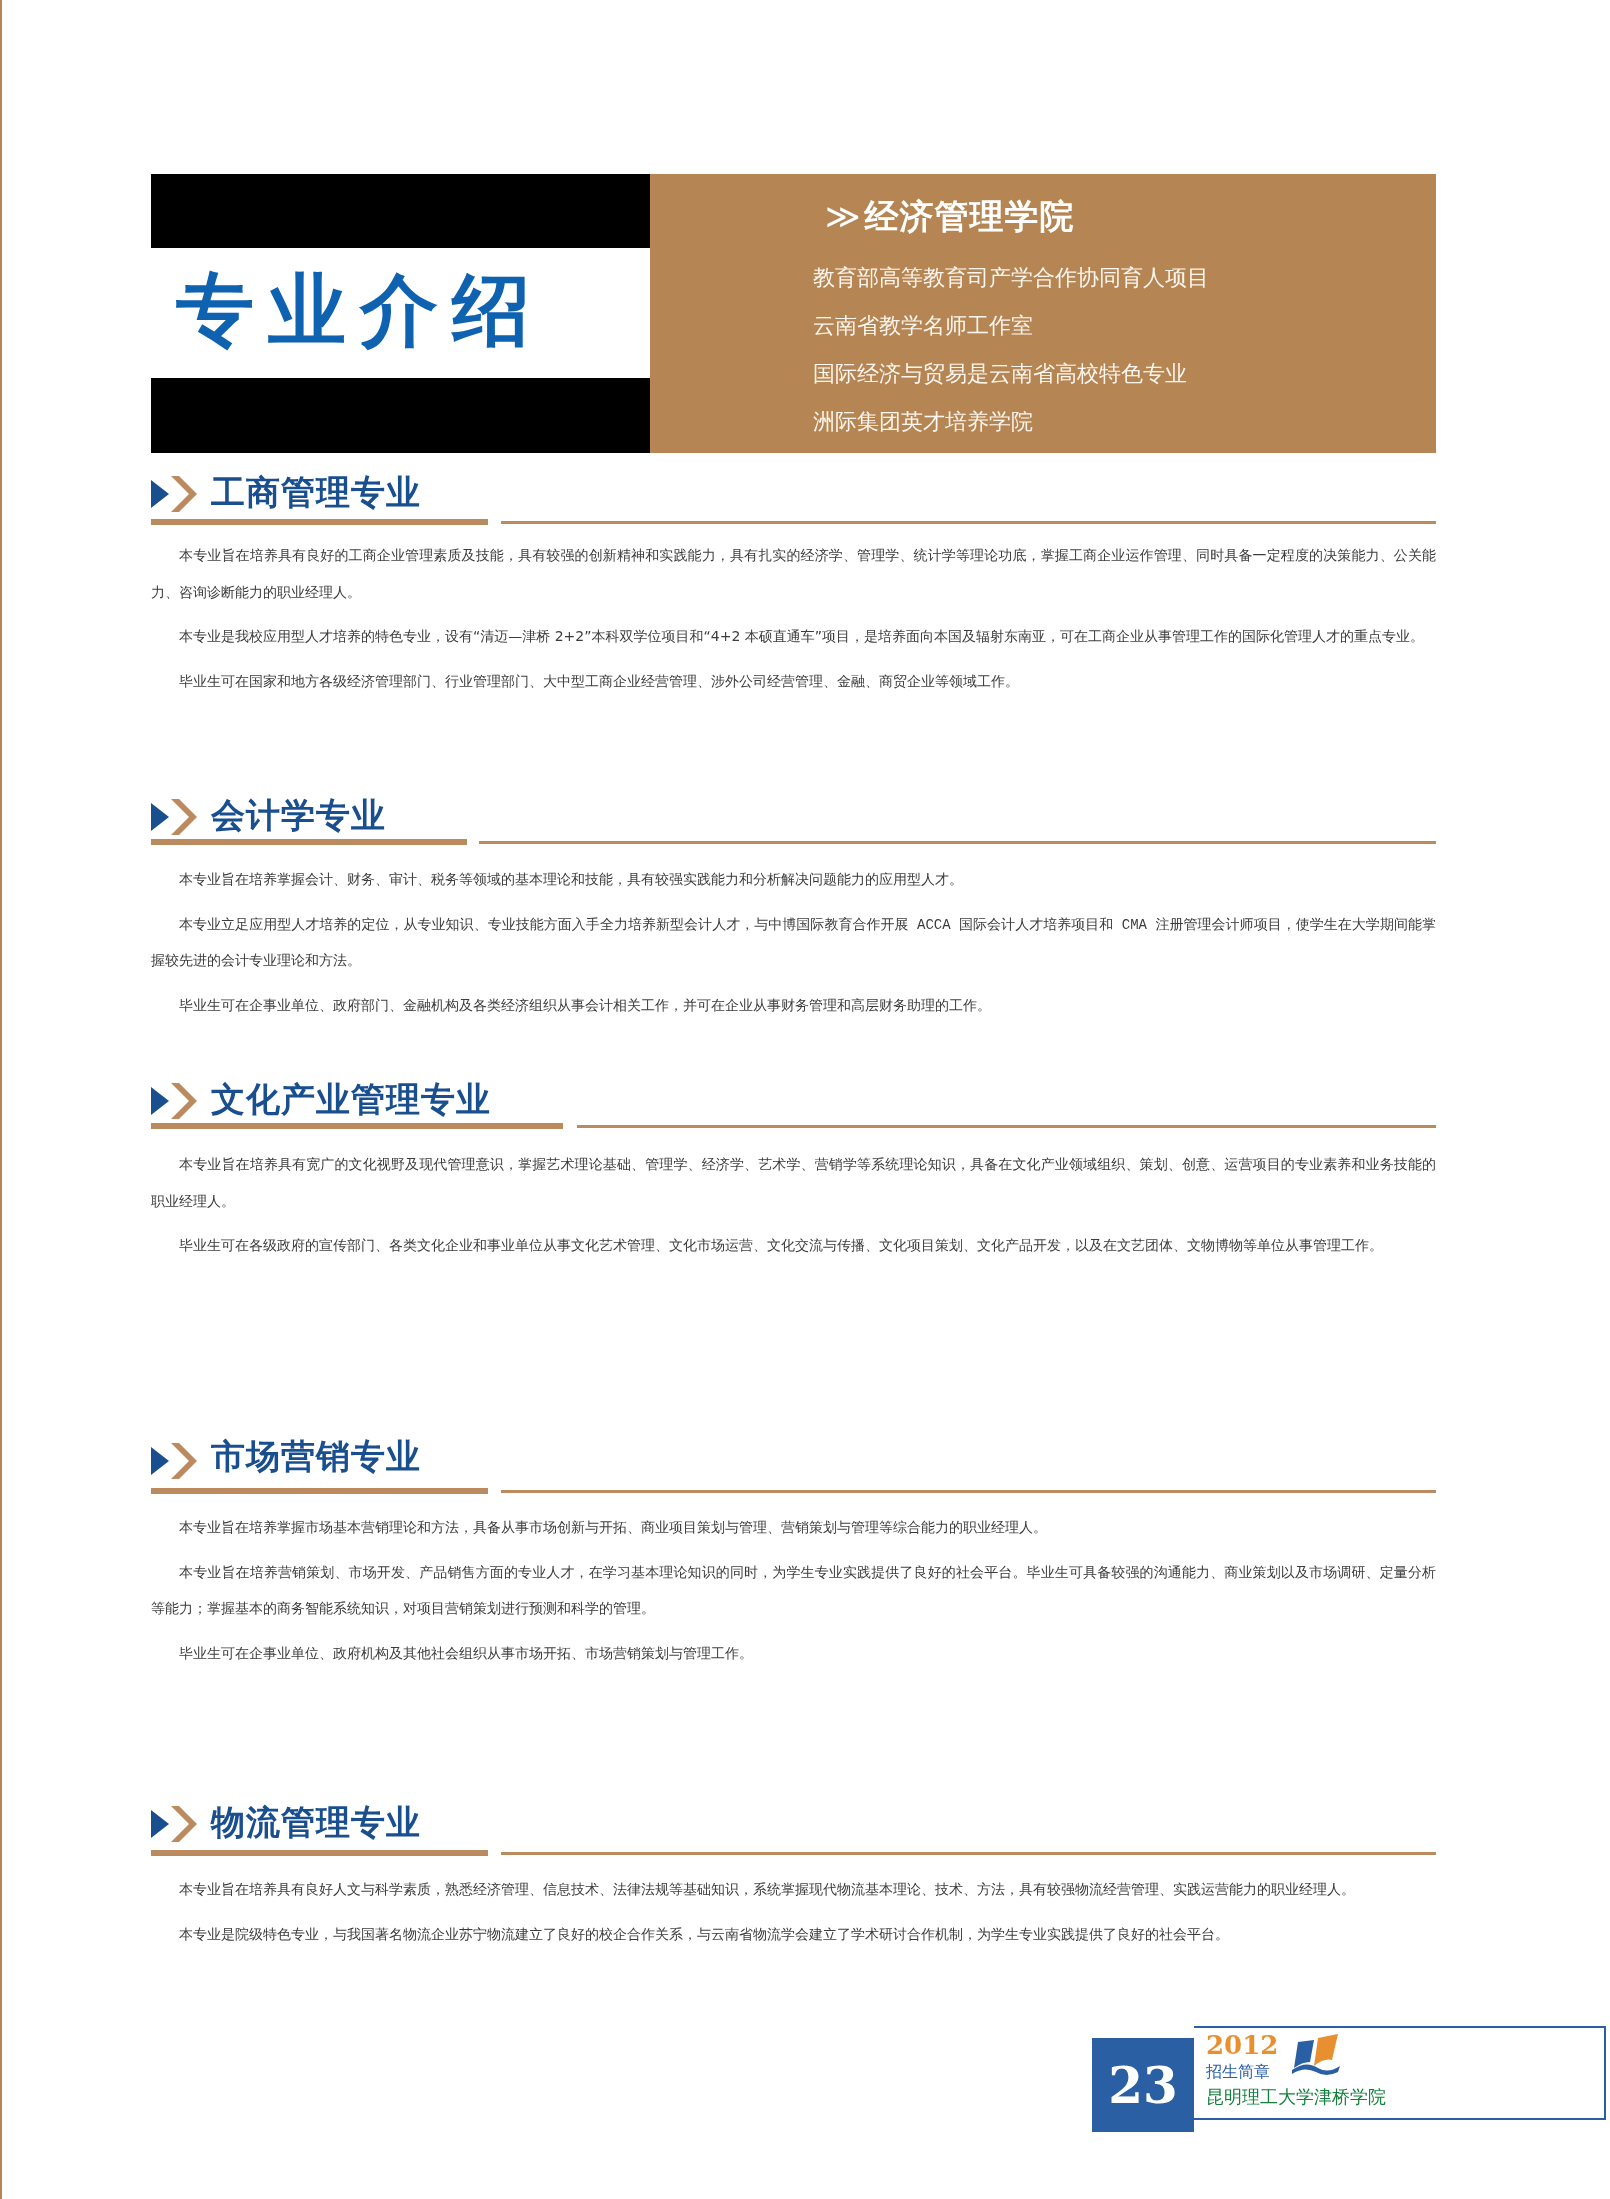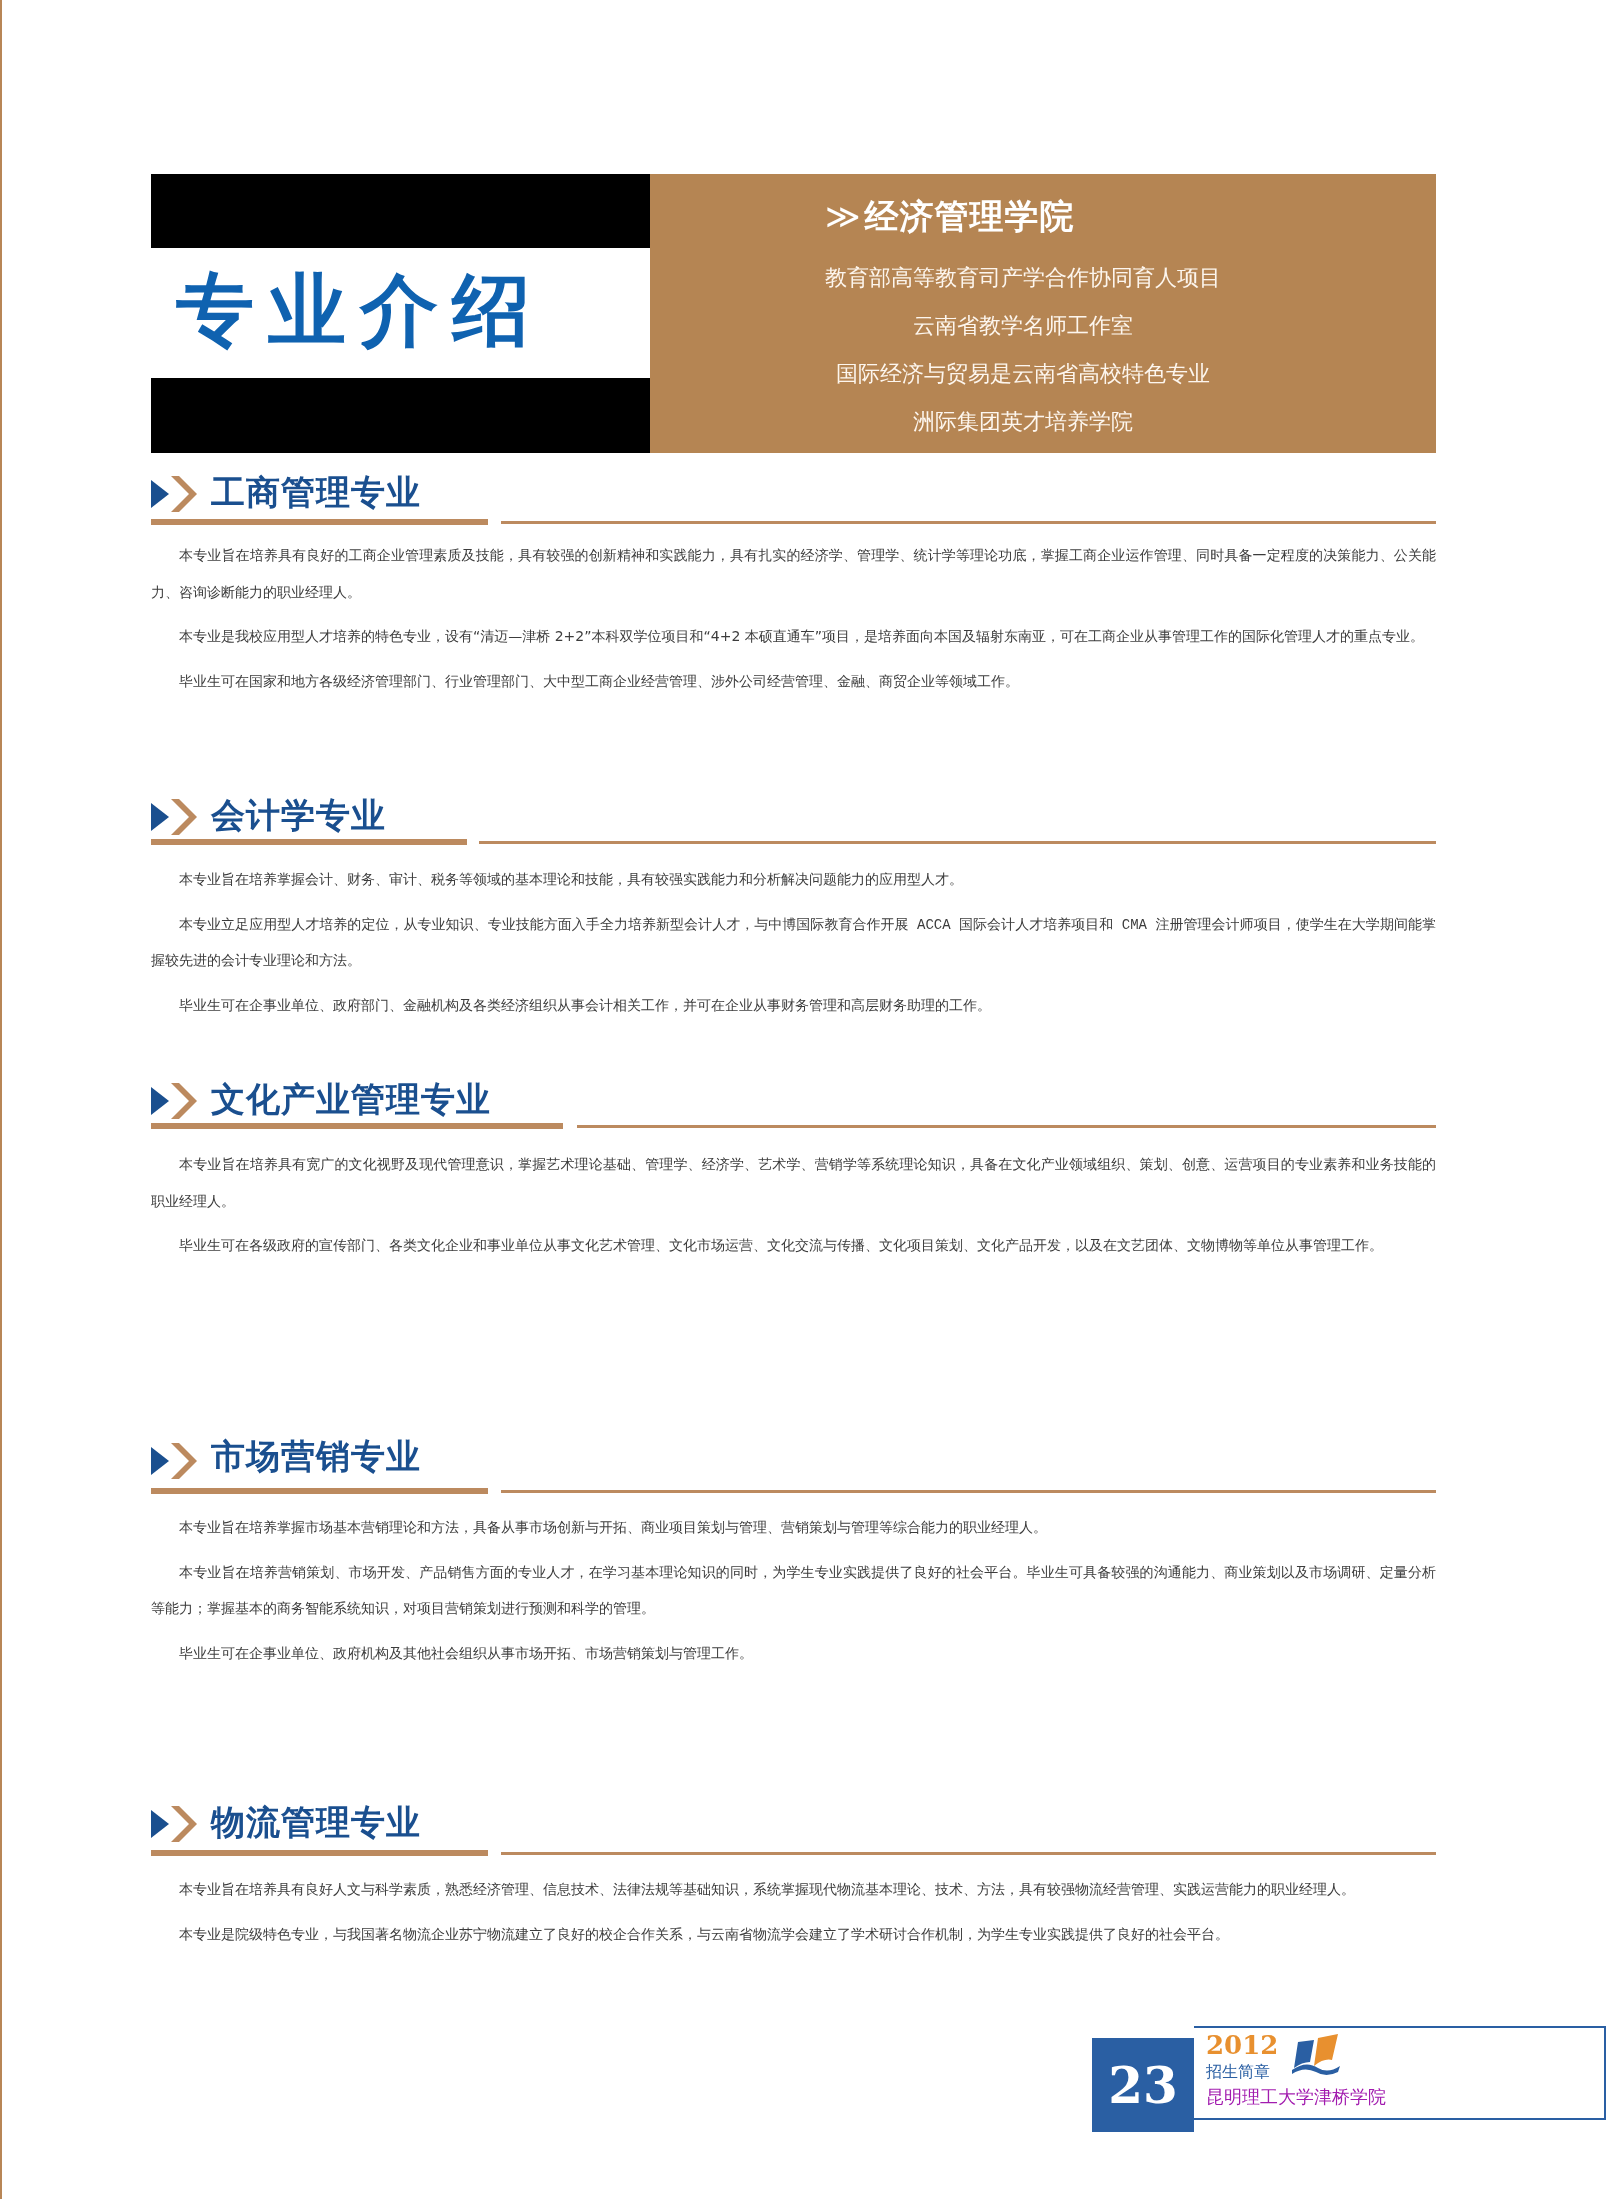--- a/index.html
+++ b/index.html
@@ -16,21 +16,21 @@
   .banner-left { position: absolute; left: 0; top: 0; width: 499px; height: 279px; background: #000000; }
   .banner-left .white-band { position: absolute; left: 0; top: 74px; width: 499px; height: 130px; background: #ffffff; }
   .banner-title {
     position: absolute; left: 25px; top: 86px; margin: 0;
     font-size: 78px; font-weight: bold; color: #0f62b0; letter-spacing: 14px; line-height: 100px;
   }
   .banner-right { position: absolute; left: 499px; top: 0; width: 786px; height: 279px; background: #b58553; }
   .college-head { position: absolute; left: 175px; top: 22px; display: flex; align-items: center; color: #fff; }
   .college-head .chev { font-size: 34px; line-height: 40px; margin-right: 4px; }
   .college-head .name { font-size: 34px; font-weight: bold; line-height: 40px; letter-spacing: 1px; }
-  .college-items { position: absolute; left: 175px; top: 80px; margin: 0; padding: 0; list-style: none; text-align: center; }
+  .college-items { position: absolute; left: 163px; top: 80px; margin: 0; padding: 0; list-style: none; }
   .college-items li { color: #fdf6ee; font-size: 22px; line-height: 48px; height: 48px; }
 
   
   .section { position: absolute; left: 151px; width: 1285px; }
   .sec-head { position: relative; height: 56px; }
   .sec-icon { position: absolute; left: 0; top: 8px; width: 52px; height: 38px; }
   .sec-title {
     position: absolute; left: 60px; top: 0; margin: 0;
     font-size: 34px; font-weight: bold; color: #1a4f8f; line-height: 50px; letter-spacing: 1px;
   }
@@ -51,21 +51,21 @@
   }
   .footer-box {
     position: absolute; left: 102px; top: 0; width: 410px; height: 90px;
     border: 2px solid #2a5fa3; border-left: none; background: #fff;
   }
   .footer-year {
     position: absolute; left: 12px; top: 2px; font-family: "DejaVu Serif", "Liberation Serif", serif;
     font-size: 26px; font-weight: bold; color: #e8902f; line-height: 30px;
   }
   .footer-sub { position: absolute; left: 12px; top: 34px; font-size: 16px; color: #2a5fa3; line-height: 20px; }
-  .footer-school { position: absolute; left: 12px; top: 58px; font-size: 18px; color: #a21caf; line-height: 22px; }
+  .footer-school { position: absolute; left: 12px; top: 58px; font-size: 18px; color: #15803d; line-height: 22px; }
   .footer-logo { position: absolute; left: 98px; top: 4px; width: 50px; height: 44px; }
 </style>
 </head>
 <body>
 
 <div class="left-edge"></div>
 
 <div class="banner">
   <div class="banner-left">
     <div class="white-band"></div>

